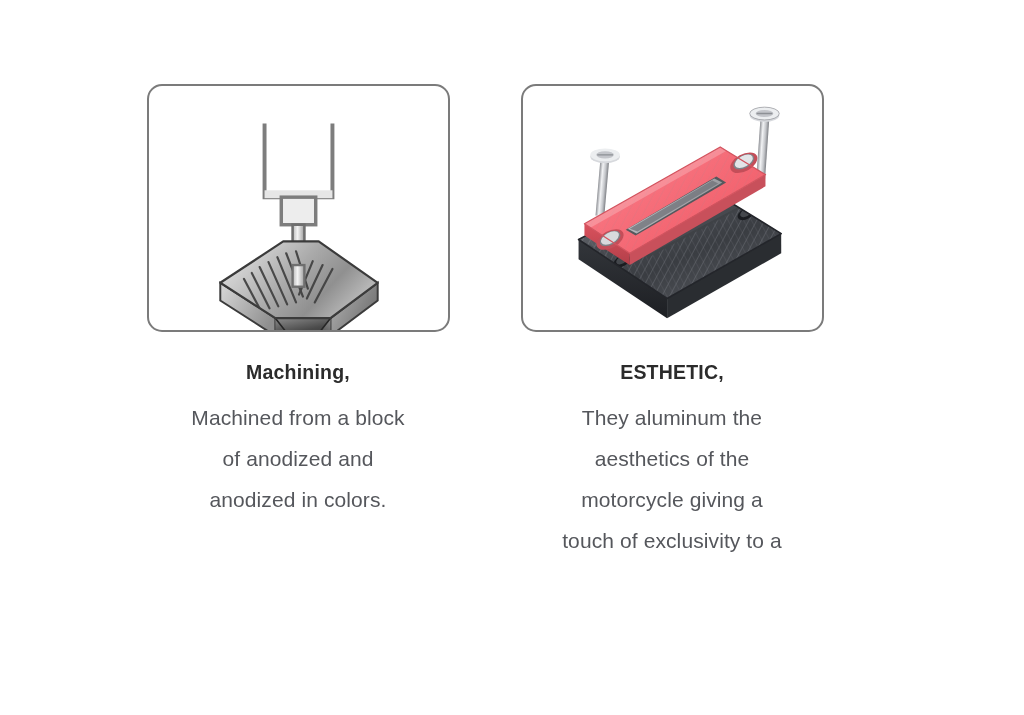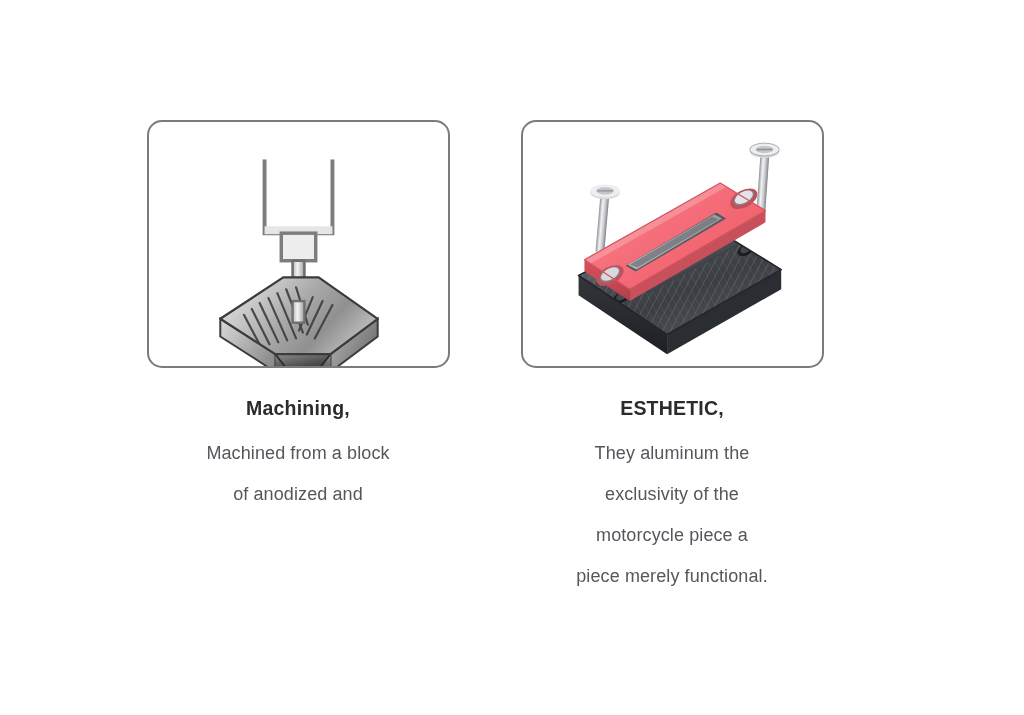--- a/index.html
+++ b/index.html
@@ -24,21 +24,20 @@
     height: 715px;
   }
 
   .feature-col {
     position: absolute;
     top: 84px;
     width: 380px;
     display: flex;
     flex-direction: column;
     align-items: center;
-    margin-top: 36px;
   }
   .feature-col.col-left  { left: 108px; }
   .feature-col.col-right { left: 482px; }
 
   
   .icon-card {
     width: 303px;
     height: 248px;
     box-sizing: border-box;
     border: 2px solid #7b7b7b;
@@ -66,21 +65,21 @@
   .feature-title {
     font-size: 19.5px;
     font-weight: bold;
     color: #2b2b2b;
     letter-spacing: 0.2px;
     line-height: 26px;
     margin: 0 0 12px 0;
   }
 
   .feature-desc {
-    font-size: 18px;
+    font-size: 21px;
     font-weight: 400;
     color: #55575c;
     line-height: 41px;
     margin: 0;
     letter-spacing: 0.1px;
   }
   .feature-desc .dline { display: block; }
 </style>
 </head>
 <body>
@@ -163,20 +162,21 @@
           <rect x="145.5" y="182" width="12" height="22" fill="url(#bitG)" stroke="#6f6f6f" stroke-width="2.4"></rect>
         </svg>
       </div>
     </div>
 
     <div class="feature-text">
       <p class="feature-title">Machining,</p>
       <p class="feature-desc">
         <span class="dline">Machined from a block</span>
         <span class="dline">of anodized and</span>
+        <span class="dline">anodized in colors.</span>
       </p>
     </div>
   </div>
 
   <div class="feature-col col-right">
 
     <div class="icon-card">
       <div class="icon-stage">
         <svg viewBox="0 0 303 248" xmlns="http://www.w3.org/2000/svg">
           <defs>
@@ -291,20 +291,20 @@
           <ellipse cx="224" cy="76.5" rx="10" ry="5.4" fill="#e2e4e7" transform="rotate(-29 224 76.5)"></ellipse>
           <polygon points="62,140 200,62 246,90 108,170" fill="none" stroke="#d2545f" stroke-width="1.3" stroke-linejoin="round"></polygon>
         </svg>
       </div>
     </div>
 
     <div class="feature-text">
       <p class="feature-title">ESTHETIC,</p>
       <p class="feature-desc">
         <span class="dline">They aluminum the</span>
-        <span class="dline">exclusivity of the</span>
-        <span class="dline">motorcycle piece a</span>
-        <span class="dline">piece merely functional.</span>
+        <span class="dline">aesthetics of the</span>
+        <span class="dline">motorcycle giving a</span>
+        <span class="dline">touch of exclusivity to a</span>
       </p>
     </div>
   </div>
 
 </div>
 
 </body></html>

